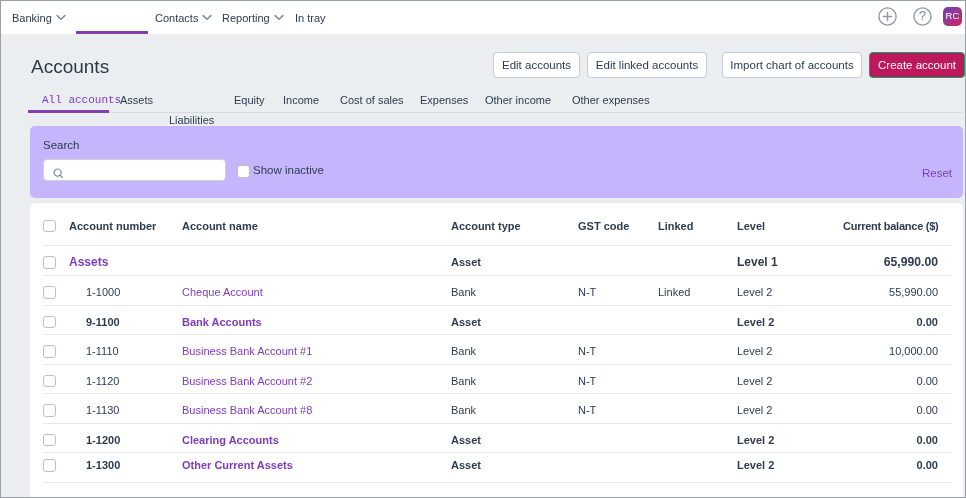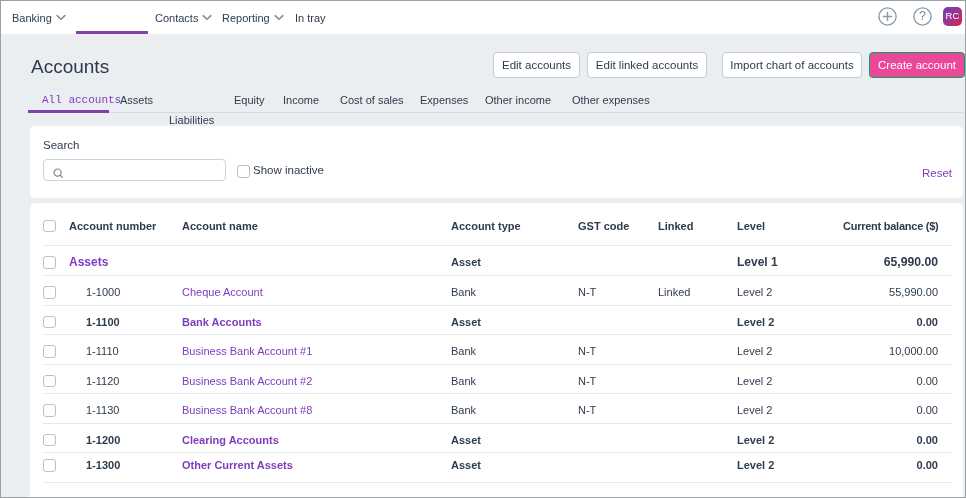--- a/index.html
+++ b/index.html
@@ -14,30 +14,30 @@
 .nav-underline { position:absolute; left:75px; top:30px; width:72px; height:3px; background:#8241aa; }
 .iconbtn { position:absolute; top:6px; width:19px; height:19px; }
 .avatar { position:absolute; left:942px; top:5.5px; width:19px; height:19.5px; border-radius:5px;
   background:linear-gradient(135deg,#7b3da8 8%,#963795 48%,#c02a6c 78%,#cb2455 100%);
   color:#fff; font-size:9.5px; text-align:center; line-height:18.8px; letter-spacing:0.2px; }
 
 
 .title { position:absolute; left:31px; top:56px; font-size:19px; font-weight:400; color:#2c3a4a; }
 .btn { position:absolute; top:52px; height:26px; background:#fff; border:1px solid #c6cdd4; border-radius:4px;
   font-size:11.5px; color:#2e3c4e; text-align:center; line-height:24px; }
-.btn-green { background:#ec4899; border:1px solid #00a75d; color:#fff; }
+.btn-green { background:#be185d; border:1px solid #00a75d; color:#fff; }
 
 
 .tabline { position:absolute; left:30px; top:112px; width:933px; height:1px; background:#d8dcdf; }
 .tab { position:absolute; top:89px; height:23px; font-size:11px; color:#2e3c4e; line-height:23px; }
 .tab-active { color:#7d3bbd; }
 .tab-underline { position:absolute; left:28px; top:110px; width:81px; height:3px; background:#8241aa; }
 
 
-.card1 { position:absolute; left:30px; top:126px; width:933px; height:72px; background:#ffffff; border-radius:5px; }
+.card1 { position:absolute; left:30px; top:126px; width:933px; height:72px; background:#c4b5fd; border-radius:5px; }
 .search-label { position:absolute; left:13px; top:13px; font-size:11.5px; color:#2e3c4e; }
 .search-input { position:absolute; left:13px; top:33px; width:183px; height:22px; border:1px solid #ccd2d8; border-radius:4px; background:#fff; }
 .search-icon { position:absolute; left:9px; top:8px; }
 .cb { width:12.5px; height:12.5px; border:1px solid #b9c2ca; border-radius:3px; background:#fff; }
 .show-inactive { position:absolute; left:207px; top:39px; }
 .show-label { position:absolute; left:223px; top:38px; font-size:11.5px; }
 .reset { position:absolute; right:11px; top:41px; font-size:11.5px; color:#7d3bbd; }
 
 
 .card2 { position:absolute; left:30px; top:203px; width:933px; height:300px; background:#fff; border-radius:5px 5px 0 0; }
@@ -159,21 +159,21 @@
           <td>Bank</td>
           <td>N-T</td>
           <td>Linked</td>
           <td>Level 2</td>
           <td class="bal">55,990.00</td>
     </tr>
     <tr class="grp-row">
       <td>
             <div class="cb"></div>
           </td>
-      <td class="indent">1-1100</td>
+      <td class="indent">9-1100</td>
           <td class="plink bold">Bank Accounts</td>
           <td>Asset</td>
           <td></td>
           <td></td>
           <td>Level 2</td>
           <td class="bal">0.00</td>
     </tr>
     <tr>
       <td>
             <div class="cb"></div>

